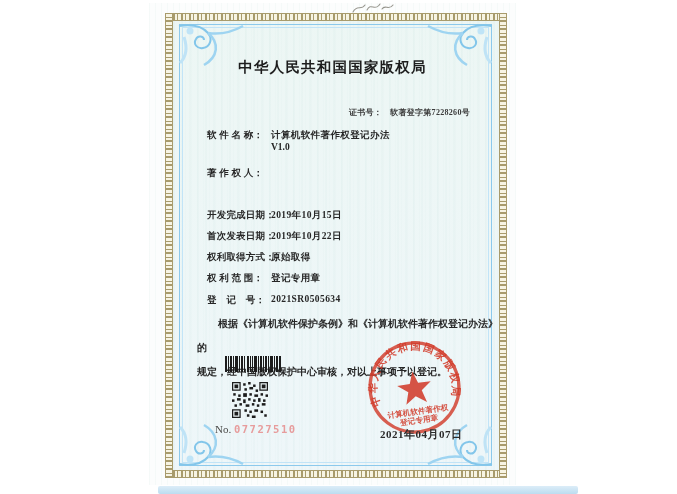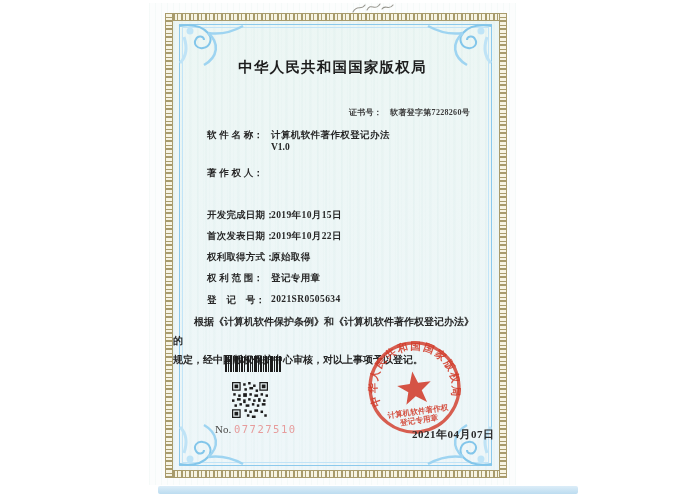--- a/index.html
+++ b/index.html
@@ -56,33 +56,33 @@
   }
   .certno{
     position:absolute;top:104px;right:46px;font-size:8px;color:#3a3a3a;
     font-weight:bold;letter-spacing:0.3px;margin-left:40px;
   }
   .certno .gap{display:inline-block;width:8px;}
   .frow{position:absolute;left:58px;display:flex;font-size:9.5px;font-weight:bold;color:#262626;white-space:nowrap;}
   .flabel{width:64px;flex:none;letter-spacing:0.2px;}
   .fvalue{letter-spacing:0.4px;}
   .version-line{position:absolute;left:122px;top:139px;font-size:9.5px;font-weight:bold;color:#262626;}
-  .statement{position:absolute;left:24px;top:309px;width:308px;font-size:10px;line-height:19px;
+  .statement{position:absolute;left:48px;top:309px;width:308px;font-size:10px;line-height:24px;
     color:#262626;font-weight:600;}
   .statement .l1{text-indent:21px;}
   
   .barcode{position:absolute;left:76px;top:353px;width:56px;height:16px;}
   .qrcode{position:absolute;left:83px;top:379px;width:36px;height:36px;}
   .serial{position:absolute;left:66px;top:420px;font-size:11px;color:#4a4a48;}
   .serial .num{
     font-family:"DejaVu Sans Mono","Liberation Mono",monospace;
-    color:#e79c9c;letter-spacing:1.5px;font-size:10.5px;
+    color:#e79c9c;letter-spacing:1.5px;font-size:10.5px;font-weight:bold;
   }
   .seal{position:absolute;left:217px;top:336px;width:97px;height:97px;transform:rotate(-8deg);}
-  .issue-date{position:absolute;left:231px;top:424px;font-size:11px;font-weight:bold;color:#2b2b2b;letter-spacing:0.5px;z-index:3;margin-left:32px;}
+  .issue-date{position:absolute;left:231px;top:424px;font-size:11px;font-weight:bold;color:#2b2b2b;letter-spacing:0.5px;z-index:3;}
   .handwriting{position:absolute;left:200px;top:-3px;width:46px;height:16px;}
 </style>
 </head>
 <body>
 
 <div class="paper">
 
   <svg class="handwriting" viewBox="0 0 46 16">
     <path d="M4,12 C8,4 12,11 16,5 M18,10 C22,2 26,12 31,4 M33,9 C36,4 40,11 44,5" fill="none" stroke="#98978f" stroke-width="1.1" stroke-linecap="round"></path>
   </svg>

